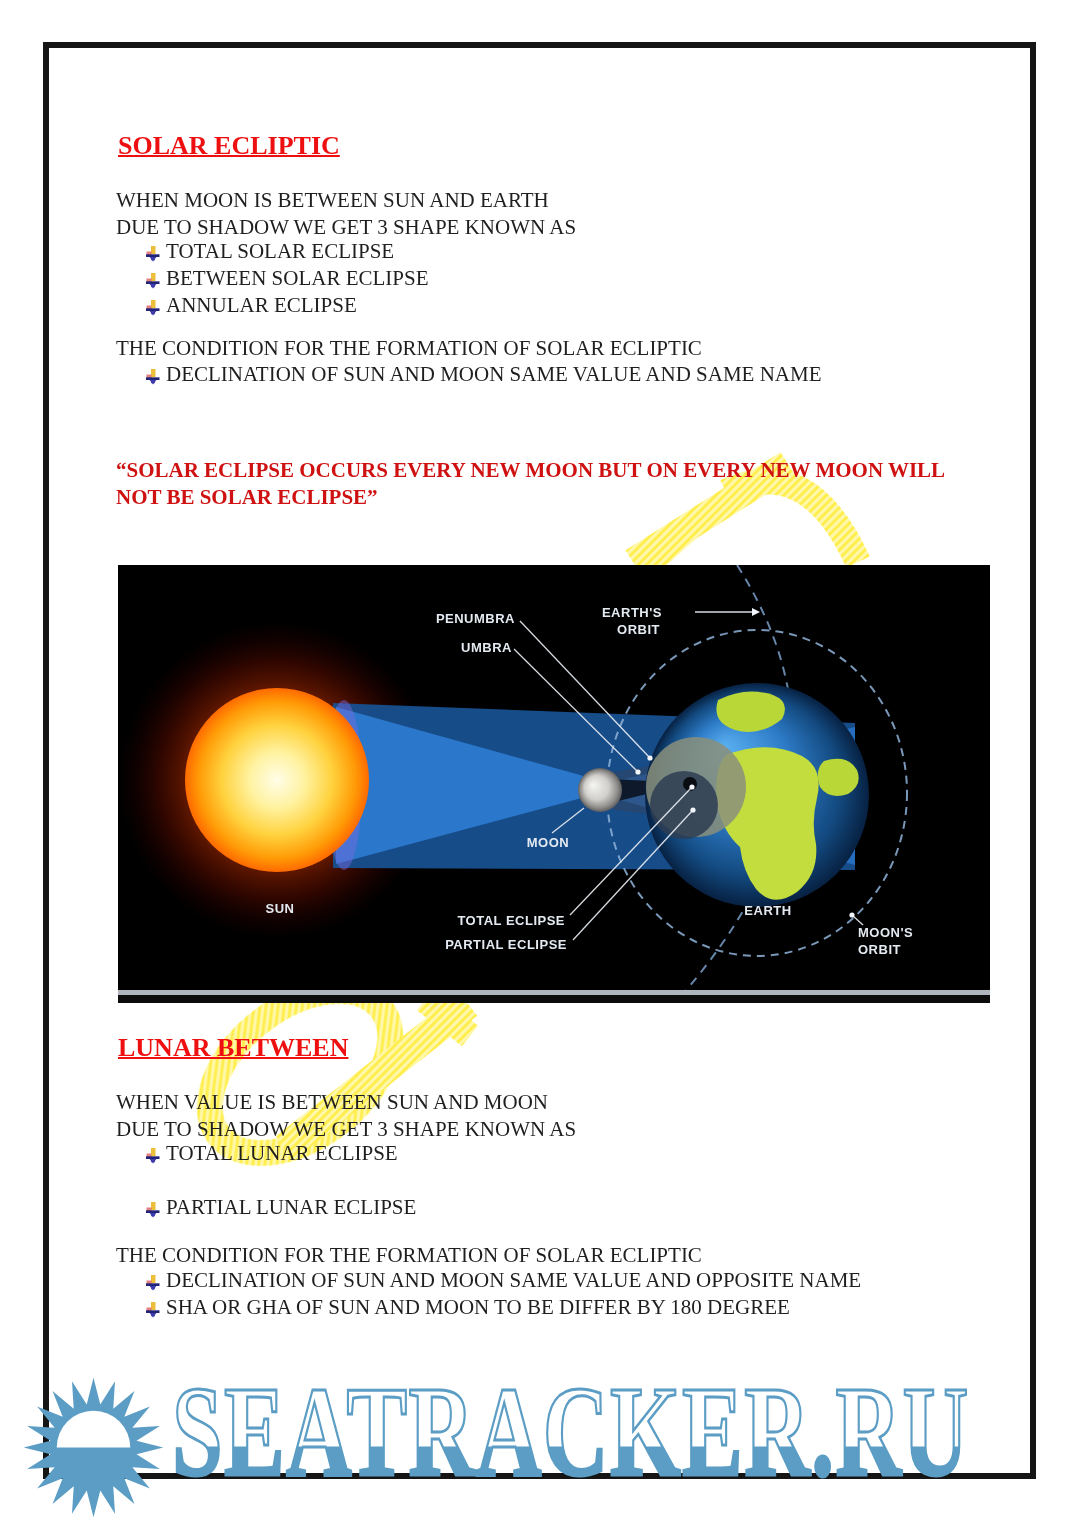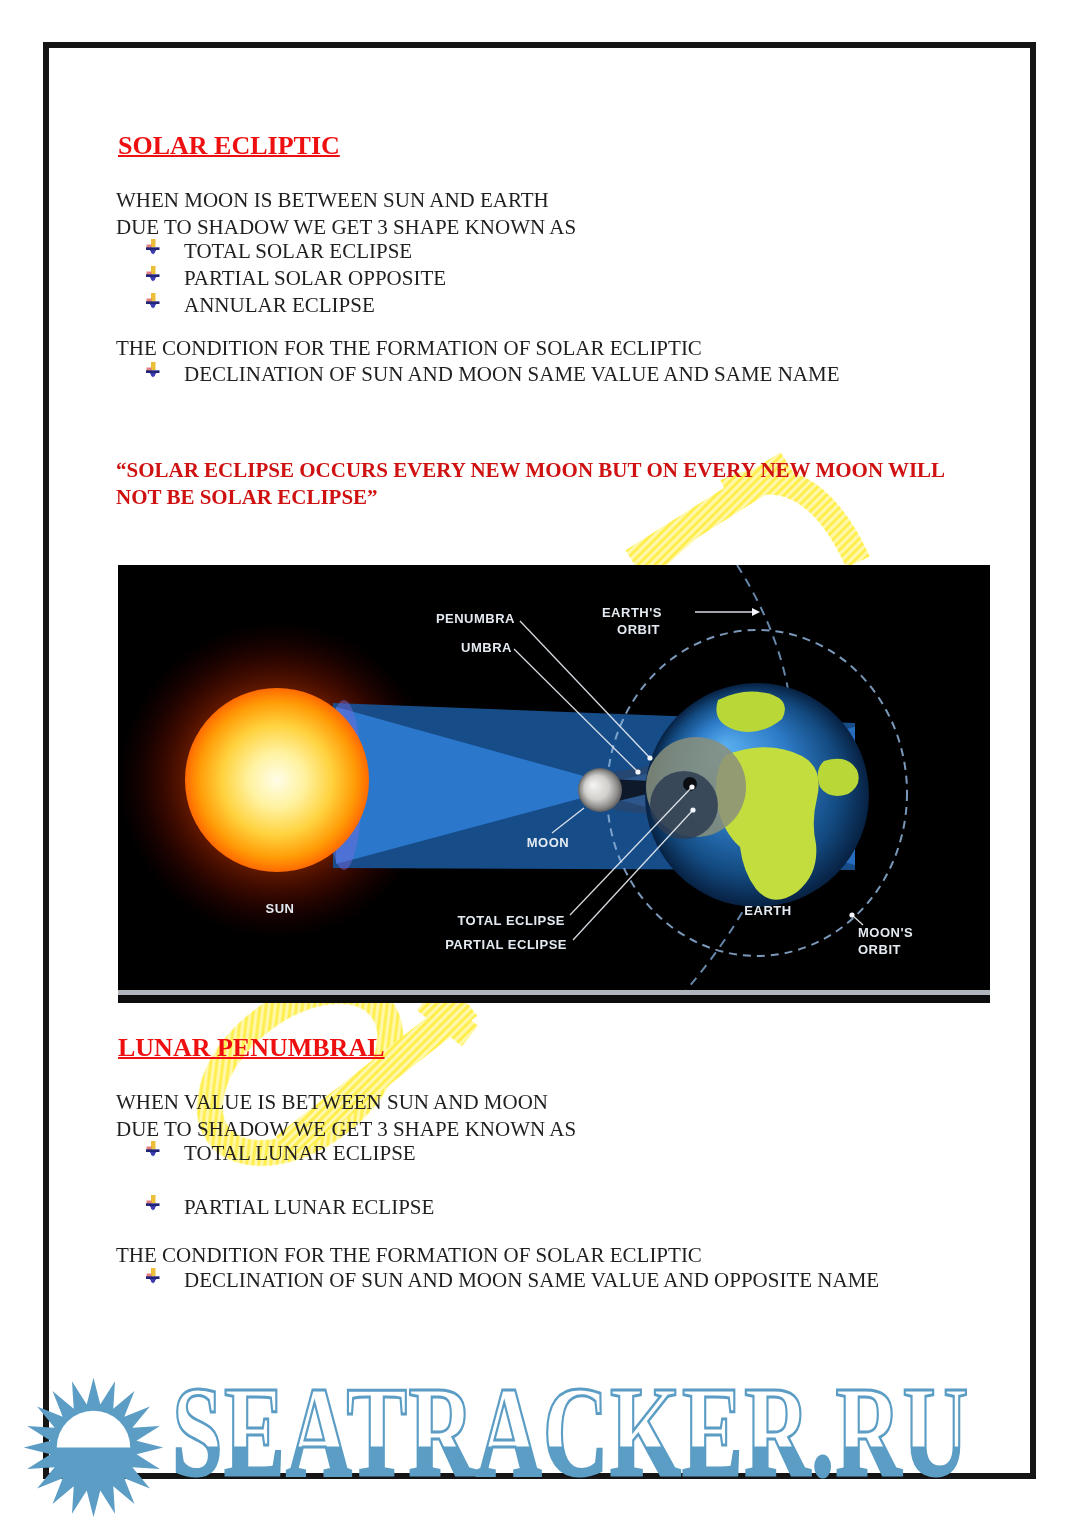--- a/index.html
+++ b/index.html
@@ -14,21 +14,21 @@
   }
   
   .yellow-wm{position:absolute;left:0;top:0;z-index:0;pointer-events:none;}
   
   .content{position:absolute;left:0;top:0;width:1080px;height:1528px;z-index:1;border-radius:29px;}
   .h-red{
     position:absolute;font-size:26px;font-weight:bold;color:#ee1010;
     text-decoration:underline;text-decoration-thickness:2px;white-space:nowrap;
   }
   .bodyline{position:absolute;font-size:21px;color:#1f1f1f;white-space:nowrap;}
-  .bullet-row{position:absolute;display:flex;align-items:flex-start;gap:24px;white-space:nowrap;}
+  .bullet-row{position:absolute;display:flex;align-items:flex-end;gap:6px;white-space:nowrap;}
   .bullet-row .txt{font-size:21px;color:#1f1f1f;}
   .bul{width:14px;height:18px;flex:0 0 14px;}
   .quoteline{position:absolute;font-size:21px;font-weight:bold;color:#cf1111;white-space:nowrap;text-align:right;}
   
   .diagram{position:absolute;left:118px;top:565px;width:872px;height:438px;}
   .dlabel{font-family:"Liberation Sans",sans-serif;font-weight:bold;font-size:13px;
           letter-spacing:.5px;fill:#e4eaf1;}
   
   .blue-wm{position:absolute;left:0;top:0;width:1080px;height:1152px;z-index:3;pointer-events:none;}
   .wm-logo{position:absolute;left:16px;top:1370px;}
@@ -83,21 +83,21 @@
   <div class="bullet-row" style="left:146px;top:239px">
     <svg class="bul" viewBox="0 0 14 18">
         <use href="#bulArrow"></use>
       </svg>
     <span class="txt">TOTAL SOLAR ECLIPSE</span>
   </div>
   <div class="bullet-row" style="left:146px;top:266px">
     <svg class="bul" viewBox="0 0 14 18">
         <use href="#bulArrow"></use>
       </svg>
-    <span class="txt">PARTIAL SOLAR OPPOSITE</span>
+    <span class="txt">BETWEEN SOLAR ECLIPSE</span>
   </div>
   <div class="bullet-row" style="left:146px;top:293px">
     <svg class="bul" viewBox="0 0 14 18">
         <use href="#bulArrow"></use>
       </svg>
     <span class="txt">ANNULAR ECLIPSE</span>
   </div>
 
   <div class="bodyline" style="left:116px;top:336px">THE CONDITION FOR THE FORMATION OF SOLAR ECLIPTIC</div>
 
@@ -201,21 +201,21 @@
     <text class="dlabel" x="542" y="69" text-anchor="end">ORBIT</text>
     <text class="dlabel" x="430" y="282" text-anchor="middle">MOON</text>
     <text class="dlabel" x="162" y="348" text-anchor="middle">SUN</text>
     <text class="dlabel" x="650" y="350" text-anchor="middle">EARTH</text>
     <text class="dlabel" x="447" y="360" text-anchor="end">TOTAL ECLIPSE</text>
     <text class="dlabel" x="449" y="384" text-anchor="end">PARTIAL ECLIPSE</text>
     <text class="dlabel" x="740" y="372" text-anchor="start">MOON'S</text>
     <text class="dlabel" x="740" y="389" text-anchor="start">ORBIT</text>
   </svg>
 
-  <div class="h-red" style="left:118px;top:1033px">LUNAR PENUMBRAL</div>
+  <div class="h-red" style="left:118px;top:1033px">LUNAR BETWEEN</div>
 
   <div class="bodyline" style="left:116px;top:1090px">WHEN VALUE IS BETWEEN SUN AND MOON</div>
   <div class="bodyline" style="left:116px;top:1117px">DUE TO SHADOW WE GET 3 SHAPE KNOWN AS</div>
 
   <div class="bullet-row" style="left:146px;top:1141px">
     <svg class="bul" viewBox="0 0 14 18">
         <use href="#bulArrow"></use>
       </svg>
     <span class="txt">TOTAL LUNAR ECLIPSE</span>
   </div>
@@ -226,20 +226,26 @@
     <span class="txt">PARTIAL LUNAR ECLIPSE</span>
   </div>
 
   <div class="bodyline" style="left:116px;top:1243px">THE CONDITION FOR THE FORMATION OF SOLAR ECLIPTIC</div>
 
   <div class="bullet-row" style="left:146px;top:1268px">
     <svg class="bul" viewBox="0 0 14 18">
         <use href="#bulArrow"></use>
       </svg>
     <span class="txt">DECLINATION OF SUN AND MOON SAME VALUE AND OPPOSITE NAME</span>
+  </div>
+  <div class="bullet-row" style="left:146px;top:1295px">
+    <svg class="bul" viewBox="0 0 14 18">
+        <use href="#bulArrow"></use>
+      </svg>
+    <span class="txt">SHA OR GHA OF SUN AND MOON TO BE DIFFER BY 180 DEGREE</span>
   </div>
 </div>
 
 <div class="frame"></div>
 
 <div class="blue-wm">
   <svg class="wm-logo" width="155" height="155" viewBox="0 0 160 160">
     <polygon fill="#5b9dc4" points="152,80 124.4,87 148.5,102.2 120.1,100.4 138.2,122.3 111.8,111.8 122.3,138.2 100.4,120.1 102.2,148.5 87,124.4 80,152 73,124.4 57.8,148.5 59.6,120.1 37.7,138.2 48.2,111.8 21.8,122.3 39.9,100.4 11.5,102.2 35.6,87 8,80 35.6,73 11.5,57.8 39.9,59.6 21.8,37.7 48.2,48.2 37.7,21.8 59.6,39.9 57.8,11.5 73,35.6 80,8 87,35.6 102.2,11.5 100.4,39.9 122.3,21.8 111.8,48.2 138.2,37.7 120.1,59.6 148.5,57.8 124.4,73"></polygon>
     <path d="M 42,80 A 38,38 0 0 1 118,80 Z" fill="#ffffff"></path>
   </svg>

